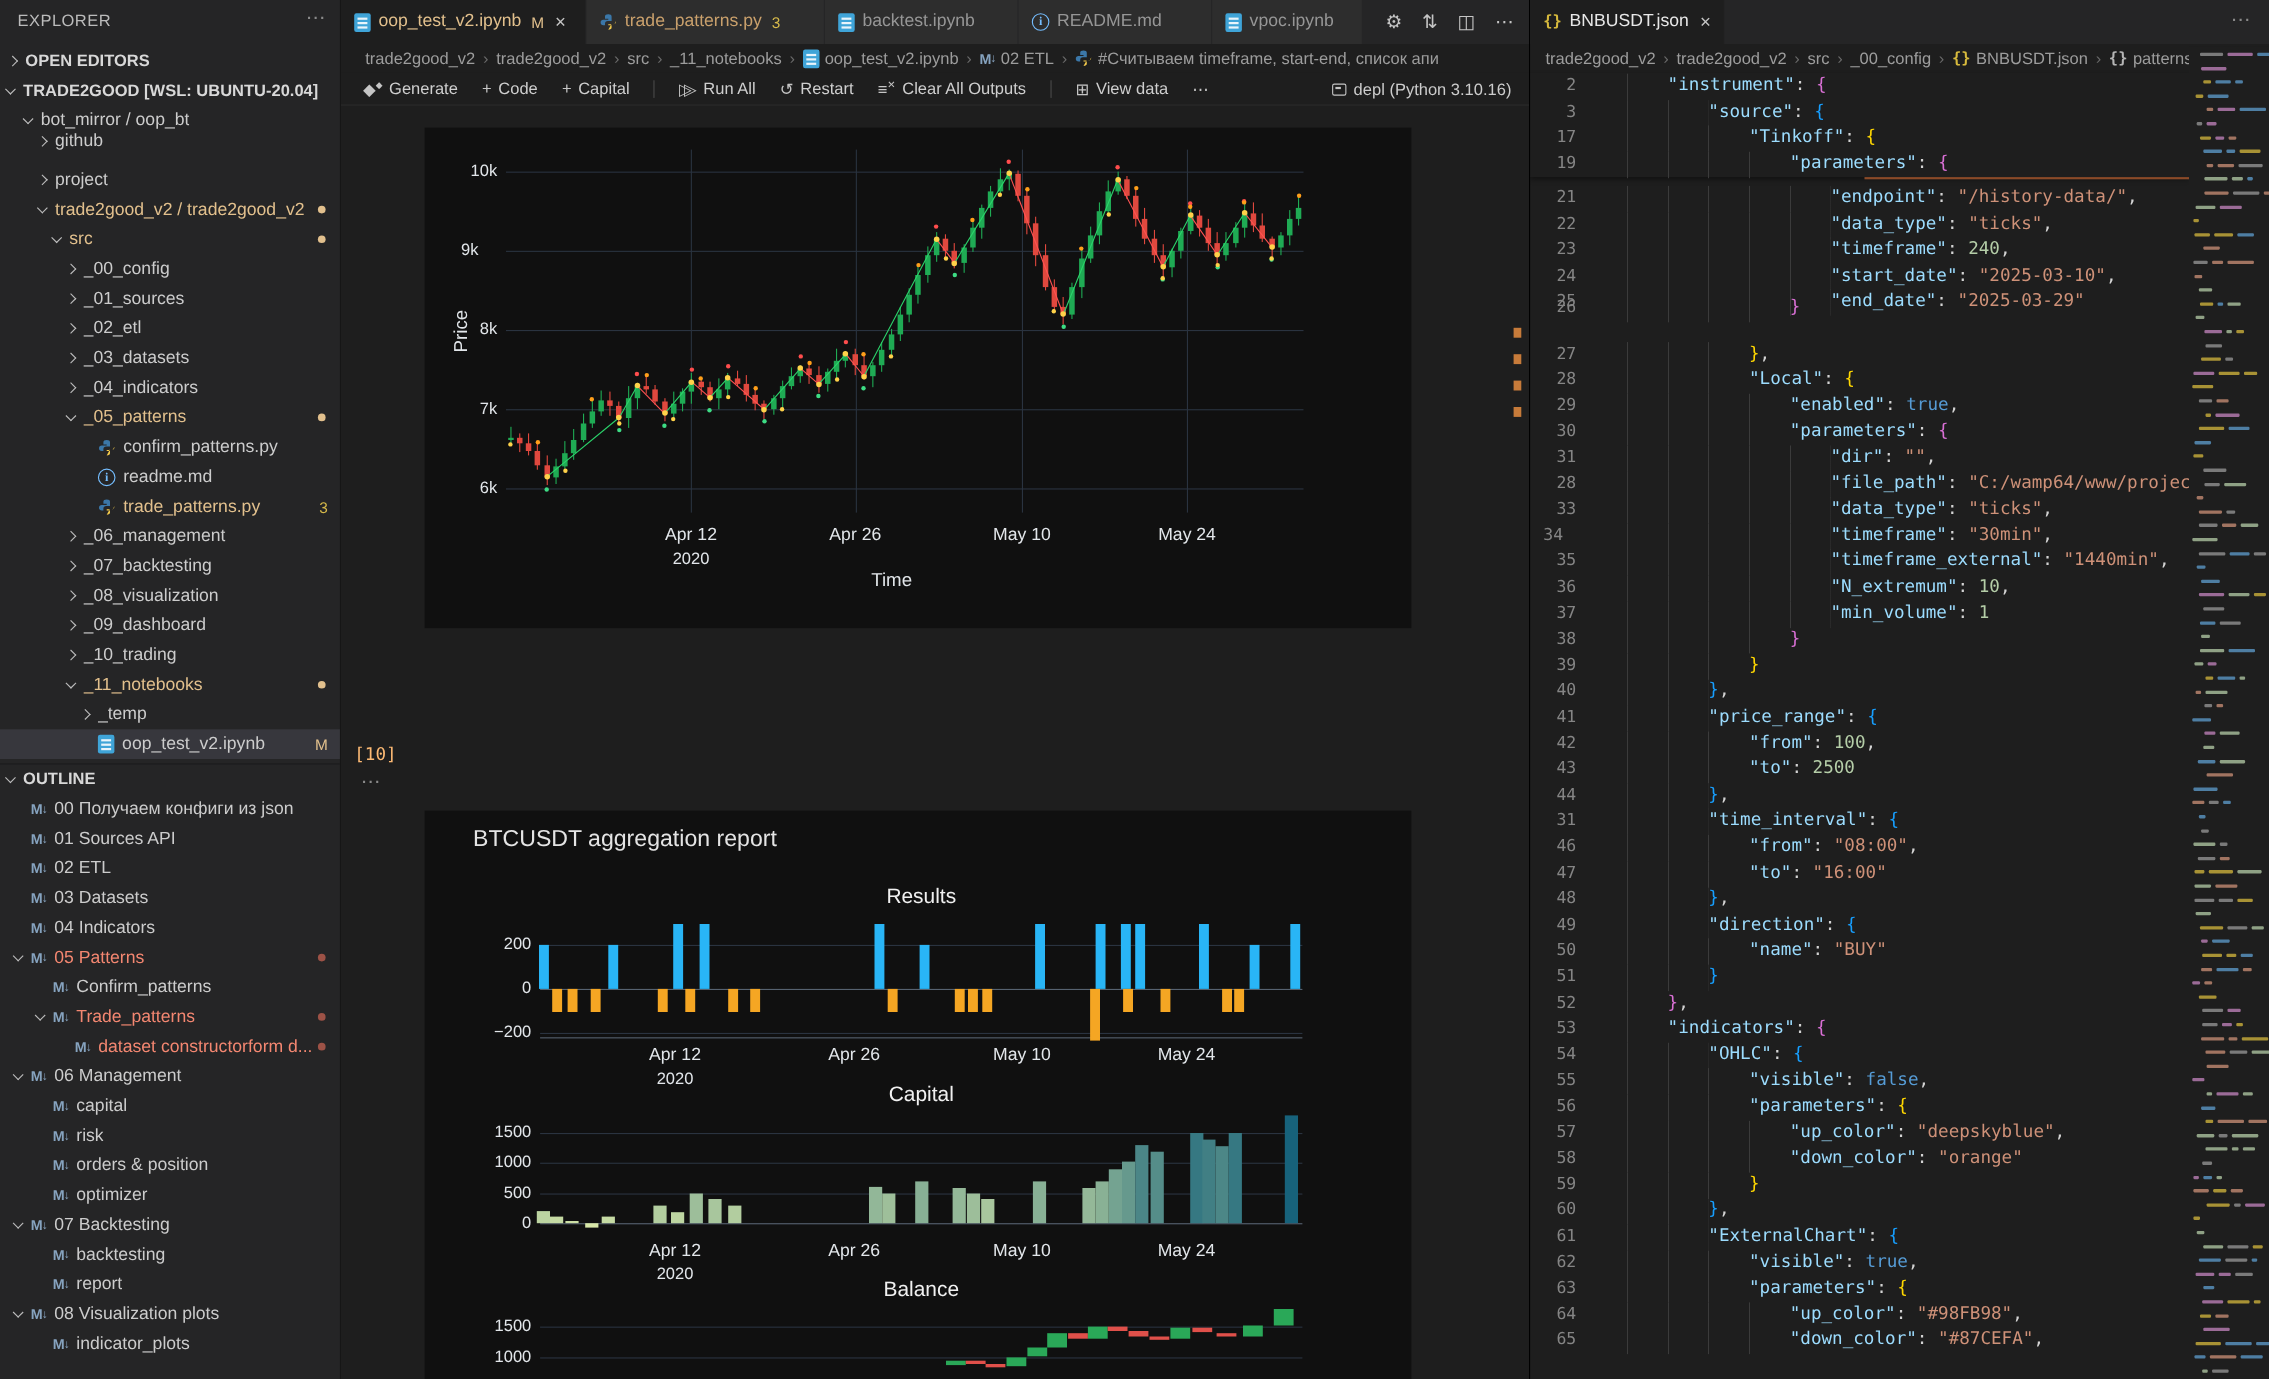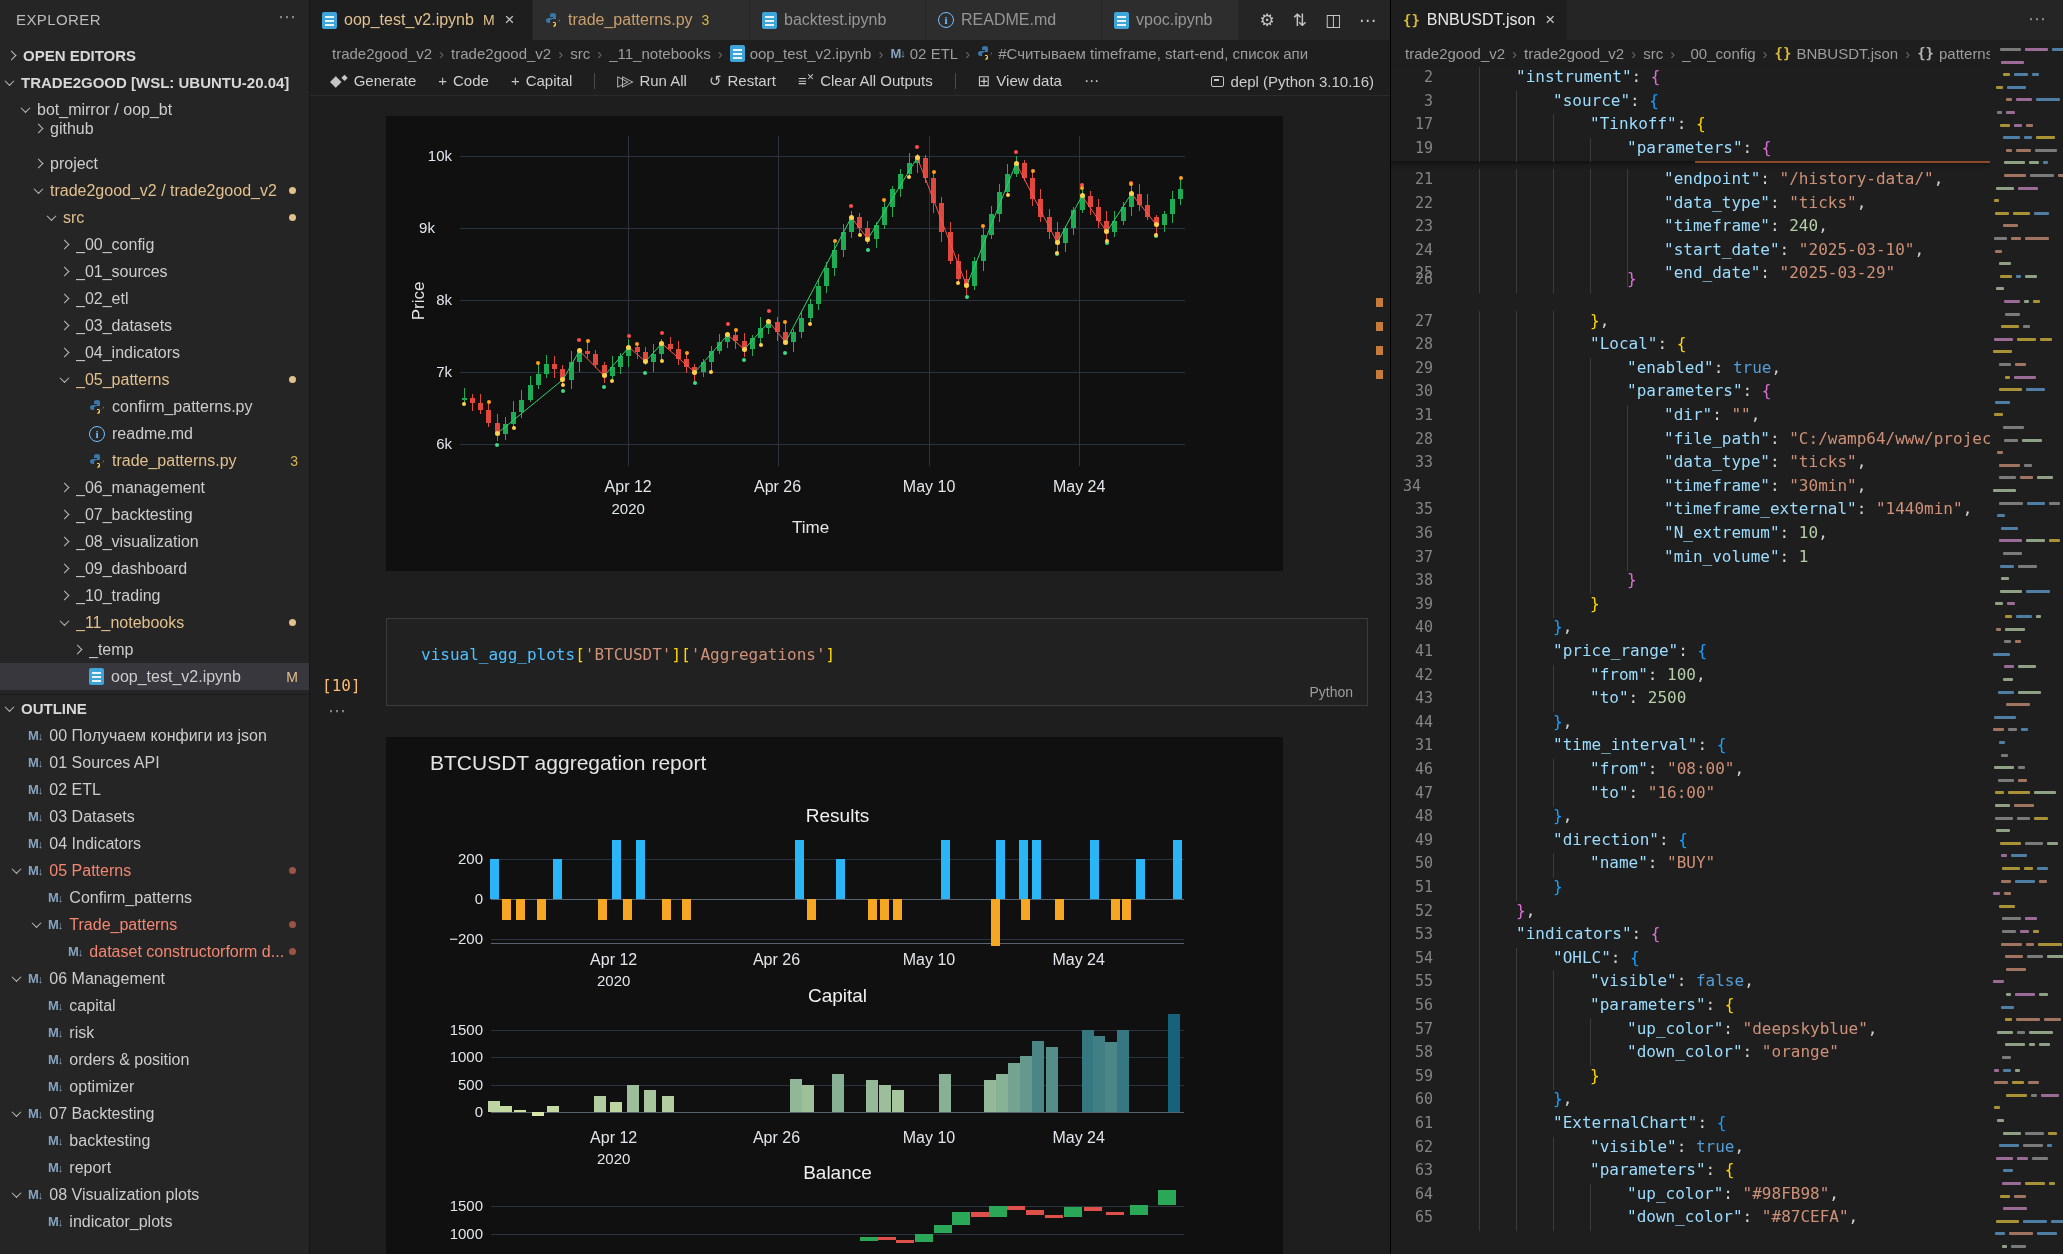--- a/index.html
+++ b/index.html
@@ -723,24 +723,20 @@
         <div class="mdot" style="left: 619.869px; top: 76.9883px; width: 4px; height: 4px; background: rgb(255, 210, 74);"></div>
         <div class="mdot" style="left: 644.585px; top: 53.1604px; width: 4px; height: 4px; background: rgb(255, 159, 26);"></div>
         <div class="mdot" style="left: 669.301px; top: 135.142px; width: 4px; height: 4px; background: rgb(255, 210, 74);"></div>
         <div class="mdot" style="left: 694.017px; top: 69.5386px; width: 4px; height: 4px; background: rgb(255, 159, 26);"></div>
         <div class="mdot" style="left: 718.733px; top: 123.189px; width: 4px; height: 4px; background: rgb(255, 210, 74);"></div>
         <div class="mdot" style="left: 743.449px; top: 65.5271px; width: 4px; height: 4px; background: rgb(255, 159, 26);"></div>
         <div class="mdot" style="left: 768.165px; top: 117.286px; width: 4px; height: 4px; background: rgb(255, 210, 74);"></div>
         <div class="mdot" style="left: 792.881px; top: 60.3204px; width: 4px; height: 4px; background: rgb(255, 159, 26);"></div>
       </div>
 
-    <div id="cell">
-      <div class="code" id="cell-code"><span class="tk-v">visual_agg_plots</span><span class="tk-g">[</span><span class="tk-s">'BTCUSDT'</span><span class="tk-g">]</span><span class="tk-g">[</span><span class="tk-s">'Aggregations'</span><span class="tk-g">]</span></div>
-      <div id="cell-lang">Python</div>
-    </div>
     <div id="exec-count" class="abs">[10]</div>
     <div class="abs kebab" style="left:18px;top:700px">⋯</div>
 
     <div class="chart-card" id="card2" style="left:76px;top:737px;width:897px;height:517px">
       <div class="abs" style="left:44px;top:14px;font-size:21px;color:#e4e4e4">BTCUSDT aggregation report</div>
     <div class="ptitle" style="left: 351.5px; top: 68px;">Results</div>
         <div class="gline" style="left: 105px; top: 122px; width: 693px; height: 1px;"></div>
         <div class="ticklab" style="left: 47px; top: 113px; width: 50px;">200</div>
         <div class="axline" style="left: 105px; top: 162px; width: 693px; height: 1px;"></div>
         <div class="ticklab" style="left: 47px; top: 153px; width: 50px;">0</div>

